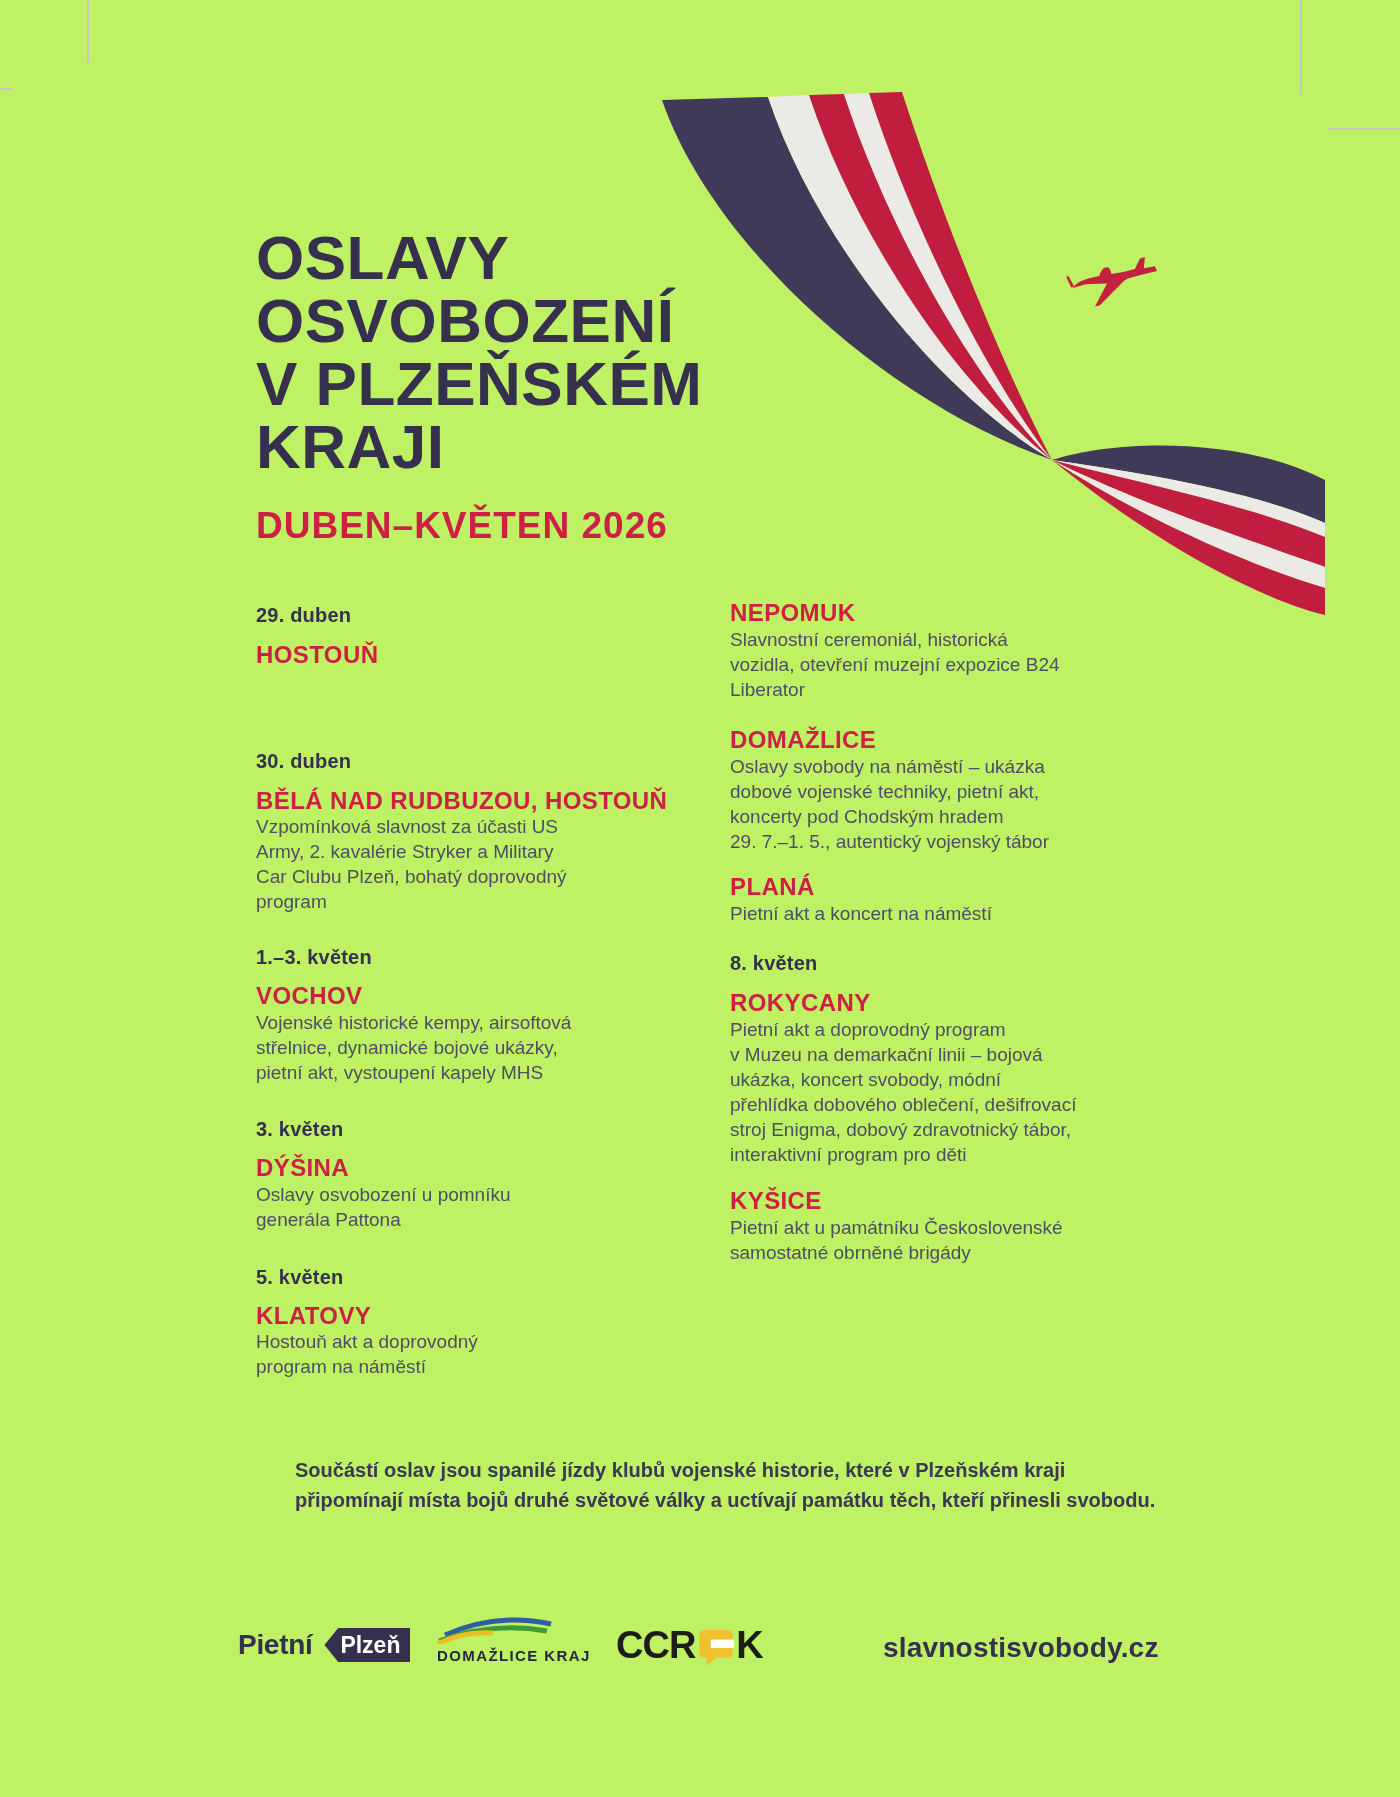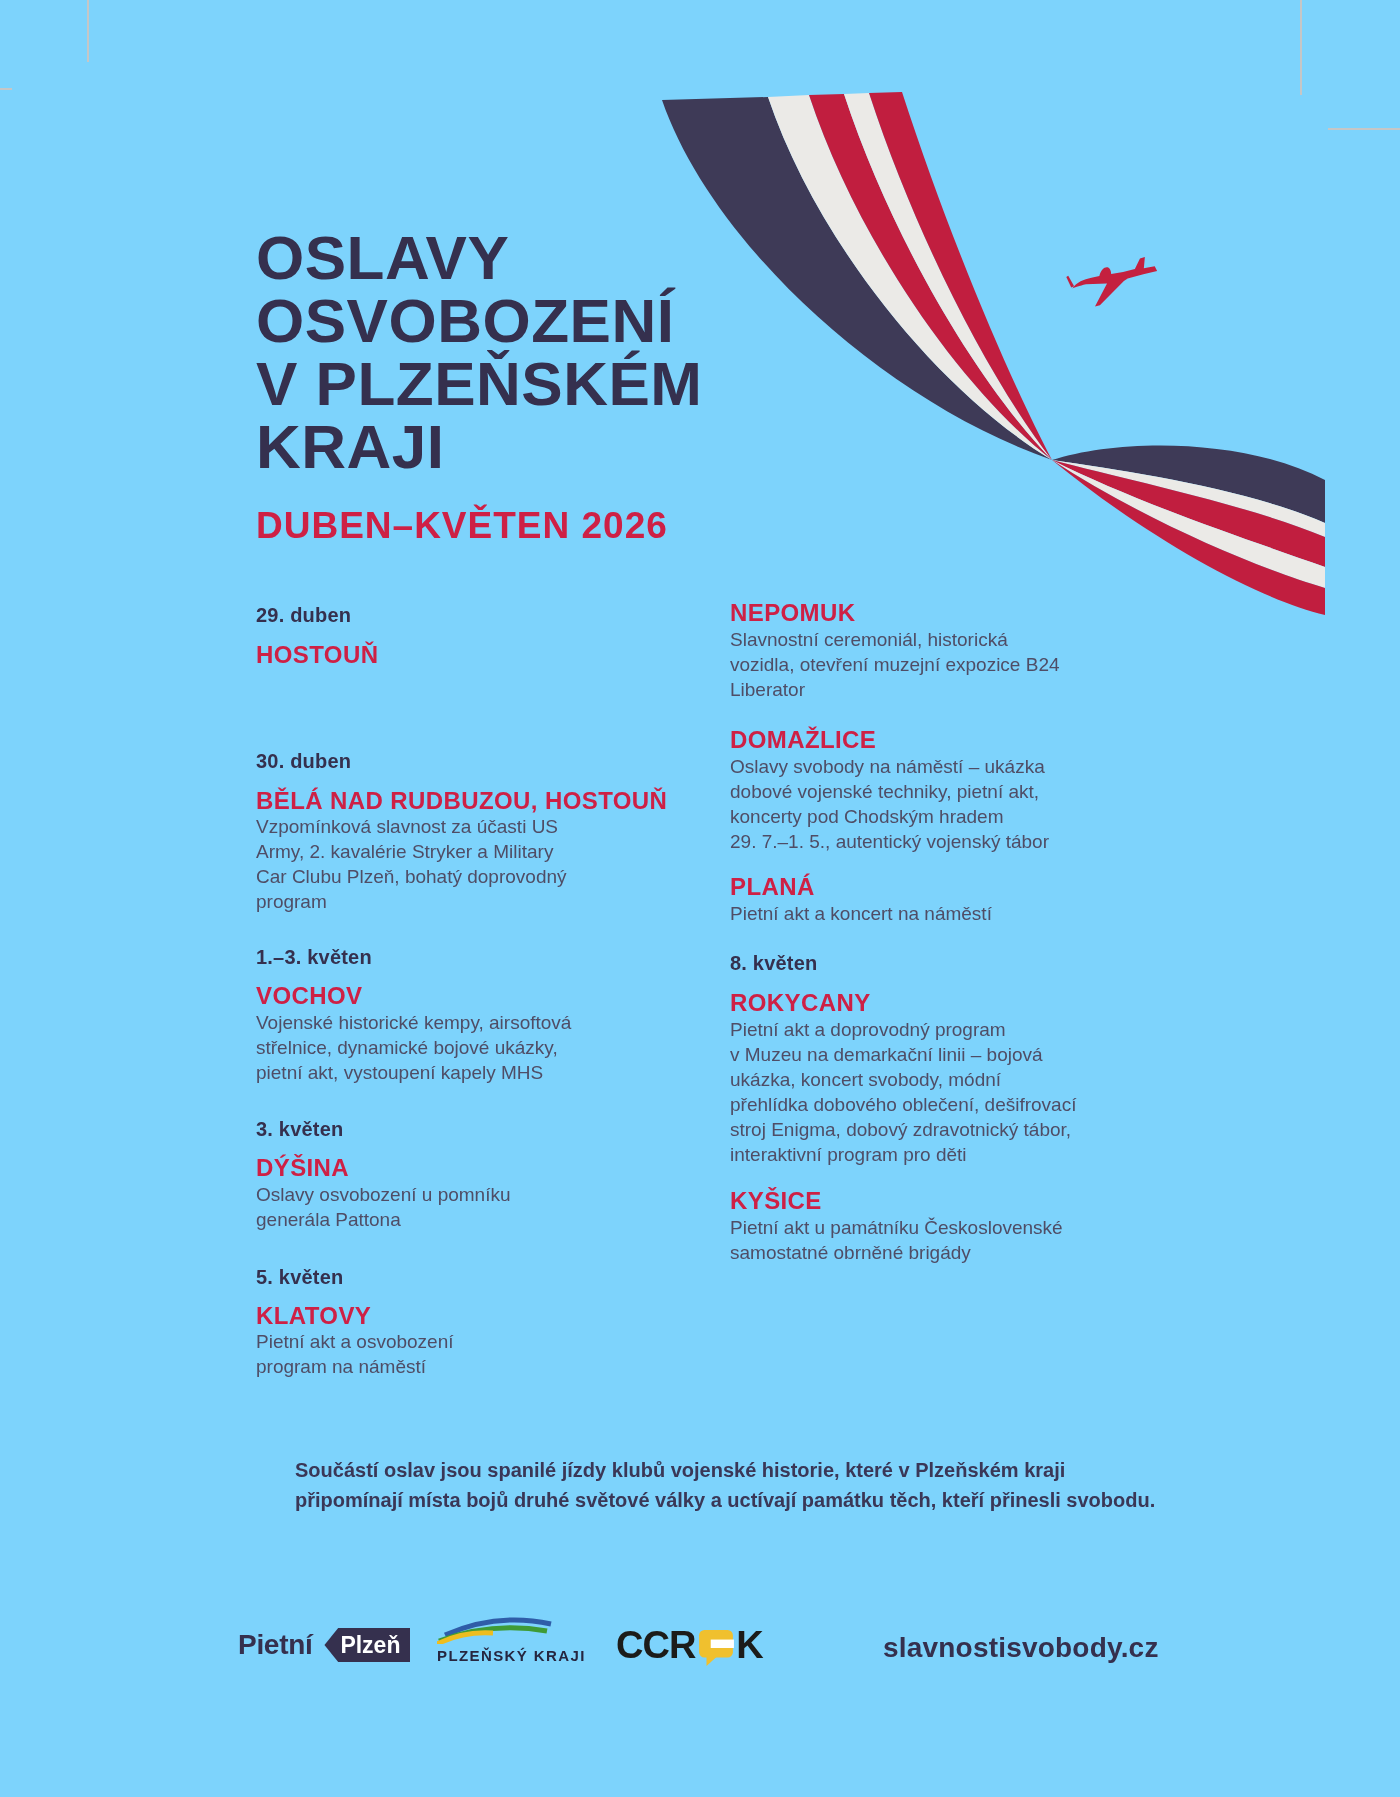--- a/index.html
+++ b/index.html
@@ -1,19 +1,19 @@
 <!DOCTYPE html>
 <html><head>
 <meta charset="utf-8">
 <style>
   html,body{margin:0;padding:0;background:#ffffff;}
   .page{
     position:relative;
     width:1400px;height:1797px;
-    background:#7dd3fc;
+    background:#bef264;
     overflow:hidden;
     font-family:"Liberation Sans", sans-serif;
   }
   .ribbon-svg{position:absolute;left:0;top:0;width:1400px;height:1797px;z-index:0;}
   .crop{position:absolute;background:#c6c6c6;z-index:0;}
 
   .title{
     position:absolute;left:256px;top:226px;z-index:2;
     font-size:62px;line-height:63px;font-weight:800;
     letter-spacing:.5px;color:#35304e;
@@ -115,21 +115,21 @@
 střelnice, dynamické bojové ukázky,
 pietní akt, vystoupení kapely MHS</div>
 
   <div class="date-label" style="left:256px;top:1118px;">3. květen</div>
   <div class="city-heading" style="left:256px;top:1154px;text-align:center;">DÝŠINA</div>
   <div class="event-desc" style="left:256px;top:1182px;">Oslavy osvobození u pomníku
 generála Pattona</div>
 
   <div class="date-label" style="left:256px;top:1266px;">5. květen</div>
   <div class="city-heading" style="left:256px;top:1302px;">KLATOVY</div>
-  <div class="event-desc" style="left:256px;top:1329px;">Pietní akt a osvobození
+  <div class="event-desc" style="left:256px;top:1329px;">Hostouň akt a doprovodný
 program na náměstí</div>
 
   <div class="city-heading" style="left:730px;top:599px;">NEPOMUK</div>
   <div class="event-desc" style="left:730px;top:627px;">Slavnostní ceremoniál, historická
 vozidla, otevření muzejní expozice B24
 Liberator</div>
 
   <div class="city-heading" style="left:730px;top:726px;">DOMAŽLICE</div>
   <div class="event-desc" style="left:730px;top:754px;">Oslavy svobody na náměstí – ukázka
 dobové vojenské techniky, pietní akt,
@@ -159,21 +159,21 @@
     <span class="mesto-text">Pietní</span>
     <span class="plzen-tag">Plzeň</span>
   </div>
 
   <div class="footer-item" style="left:437px;top:1616px;flex-direction:column;align-items:flex-start;">
     <svg class="kraj-logo" width="118" height="28" viewBox="0 0 118 28" aria-hidden="true">
       <path d="M8,19 Q60,-4 114,8" stroke="#2f5da8" stroke-width="5" fill="none"></path>
       <path d="M2,25 Q55,5 110,15" stroke="#3f9b36" stroke-width="5" fill="none"></path>
       <path d="M0,28 Q26,15 56,17" stroke="#eebd1f" stroke-width="5" fill="none"></path>
     </svg>
-    <div class="kraj-text">PLZEŇSKÝ KRAJI</div>
+    <div class="kraj-text">DOMAŽLICE KRAJ</div>
   </div>
 
   <div class="footer-item" style="left:616px;top:1624px;">
     <span class="ccr-text">CCR</span>
     <svg class="bubble" width="36" height="38" viewBox="0 0 34 36" aria-hidden="true">
       <rect x="1" y="1" width="32" height="26" rx="5" fill="#f0c02e"></rect>
       <path d="M8,25 L8,35 L19,25 Z" fill="#f0c02e"></path>
       <rect x="12" y="10" width="22" height="8" fill="#ffffff"></rect>
     </svg>
     <span class="ccr-text">K</span>

